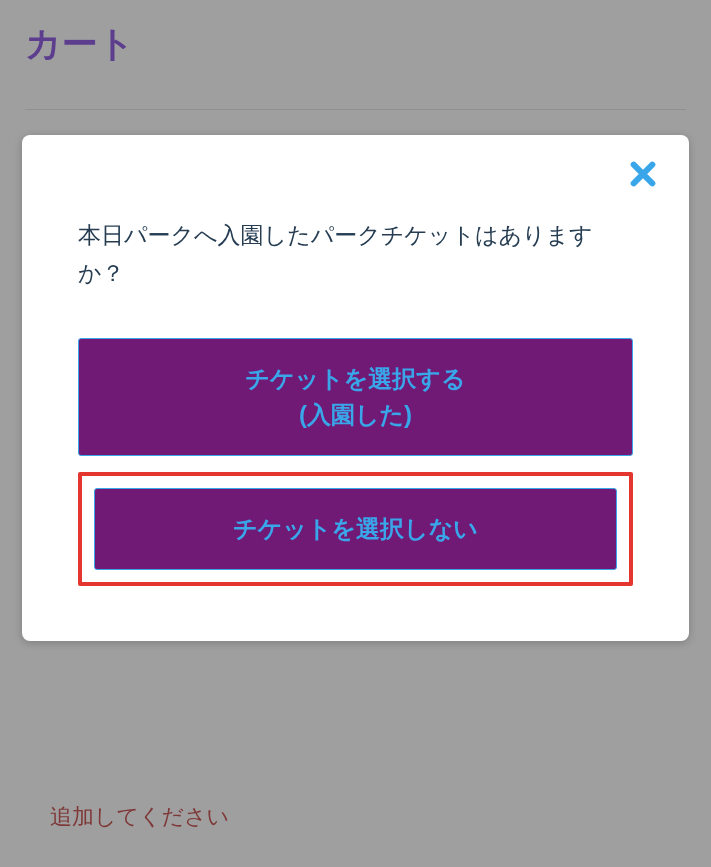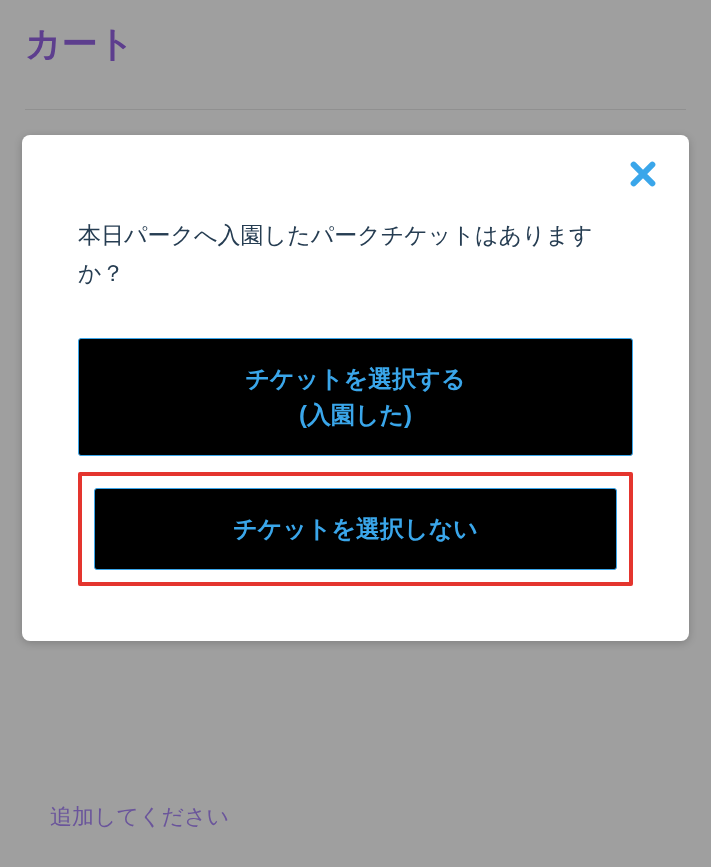--- a/index.html
+++ b/index.html
@@ -37,21 +37,21 @@
     .bg-text {
       font-size: 22px;
       color: #263d52;
       line-height: 1.6;
     }
     .bg-bottom-text {
       position: absolute;
       bottom: 35px;
       left: 50px;
       font-size: 22px;
-      color: #8b5cf6;
+      color: #b91c1c;
     }
     .overlay {
       position: absolute;
       top: 0;
       left: 0;
       width: 100%;
       height: 100%;
       background: rgba(80, 80, 80, 0.55);
       z-index: 10;
     }
@@ -89,40 +89,39 @@
       line-height: 1.65;
       padding: 0 28px;
       margin-bottom: 45px;
     }
     .modal-buttons {
       padding: 0 28px;
     }
     .option-btn {
       display: block;
       width: 100%;
-      background: #000000;
+      background: #701a75;
       border: 1px solid #3aa6ea;
       color: #3aa6ea;
       font-size: 24px;
       font-weight: bold;
       padding: 22px 4px;
       text-align: center;
       cursor: pointer;
       border-radius: 3px;
       line-height: 1.5;
       font-family: inherit;
     }
     .option-btn-1 {
       margin-bottom: 16px;
     }
     .highlight-box {
       border: 4px solid #e4352e;
       padding: 12px;
       border-radius: 2px;
-      text-decoration: underline;
     }
     .btn-line2 {
       display: block;
     }
   </style>
 </head>
 <body>
 
 <div class="background-page">
   <h1 class="page-title">カート</h1>

